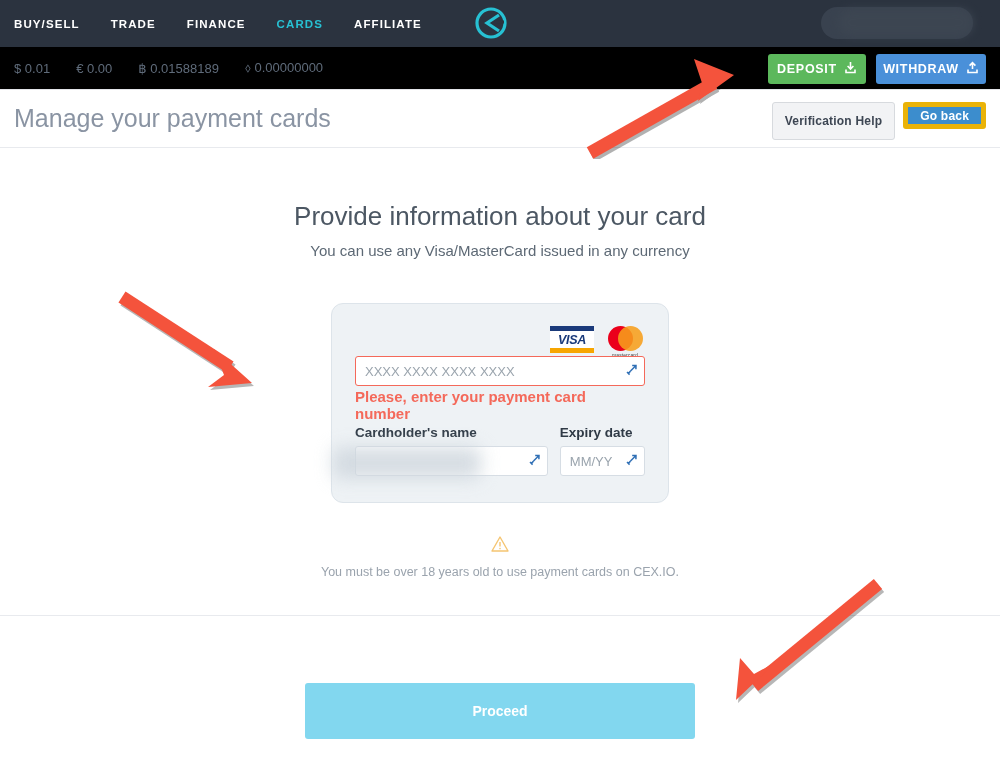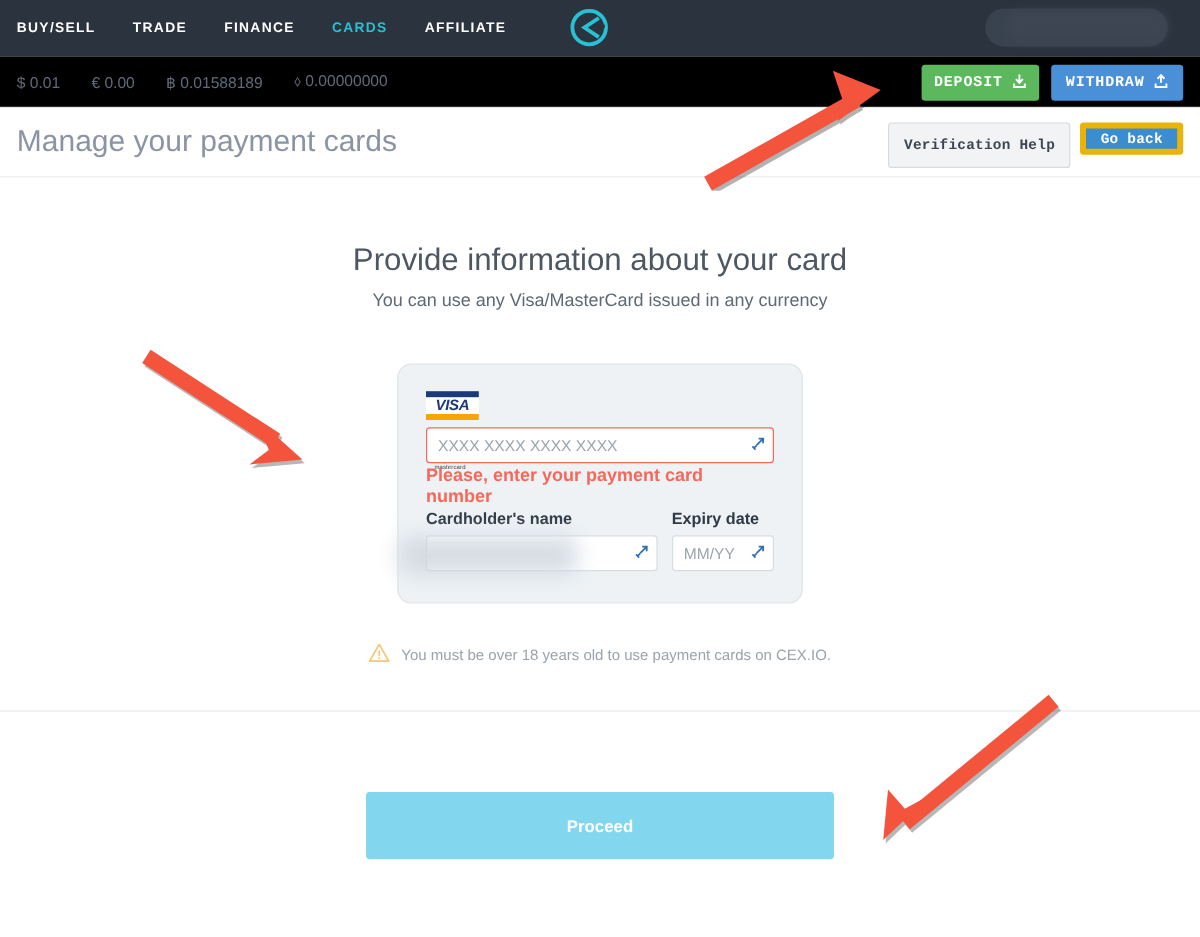--- a/index.html
+++ b/index.html
@@ -87,21 +87,21 @@
   }
   .balances { display: flex; align-items: center; gap: 26px; }
   .bal { font-size: 13px; color: #5f6b7a; white-space: nowrap; }
 
   .bal-actions {
     position: absolute; right: 14px; top: 7px;
     display: flex; gap: 10px;
   }
   .btn {
     border: none; border-radius: 3px; cursor: pointer;
-    font-family: Liberation Mono, monospace;
+    font-family: Liberation Sans, sans-serif;
     display: flex; align-items: center; justify-content: center; gap: 7px;
     font-weight: bold; letter-spacing: .7px;
   }
   .btn-deposit {
     background: #5cb85c; color: #fff; font-size: 12.5px;
     width: 98px; height: 30px;
   }
   .btn-withdraw {
     background: #4a90d9; color: #fff; font-size: 12.5px;
     width: 110px; height: 30px;
@@ -134,21 +134,21 @@
   .content { background: #fff; position: relative; }
   .head-block { text-align: center; padding-top: 53px; }
   .h1 { font-size: 26px; color: #4c5763; font-weight: normal; }
   .h2 { font-size: 15px; color: #5d6975; margin-top: 10px; }
 
   .card-form {
     width: 338px; margin: 44px auto 0;
     background: #eef2f5; border: 1px solid #dde4ea;
     border-radius: 12px; padding: 22px 23px 26px;
   }
-  .brandrow { display: flex; gap: 11px; align-items: flex-start; height: 30px; flex-direction: column; }
+  .brandrow { display: flex; justify-content: flex-end; gap: 11px; align-items: flex-start; height: 30px; }
   .visa {
     width: 44px; height: 27px; background: #fff;
     border-top: 5px solid #1a3a7a; border-bottom: 5px solid #f7a600;
     display: flex; align-items: center; justify-content: center;
   }
   .visa span {
     font-size: 12.5px; font-weight: bold; font-style: italic;
     color: #1a3a7a; letter-spacing: -.3px;
   }
   .mc { width: 40px; text-align: center; }
@@ -175,21 +175,21 @@
   .col-name { flex: 1 1 auto; position: relative; }
   .col-exp { width: 95px; }
   .name-blur {
     position: absolute; left: -22px; top: 22px; width: 148px; height: 32px;
     background: #cfd7de; filter: blur(9px); opacity: .85; pointer-events: none;
     border-radius: 6px;
   }
 
   .warn {
     display: flex; align-items: center; justify-content: center; gap: 9px;
-    margin-top: 32px; padding-bottom: 36px;
+    margin-top: 32px; padding-bottom: 36px; flex-direction: column;
   }
   .warn span { font-size: 12.5px; color: #9aa3ad; }
 
   .divider { height: 1px; background: #e8eaee; }
 
   .proceed-wrap { padding-top: 67px; display: flex; justify-content: center; }
   .btn-proceed {
     width: 390px; height: 56px; background: #82d7ef; border: none;
     border-radius: 3px; color: #ffffff; font-size: 14px; font-weight: bold;
     cursor: pointer; font-family: "Liberation Sans", sans-serif;

